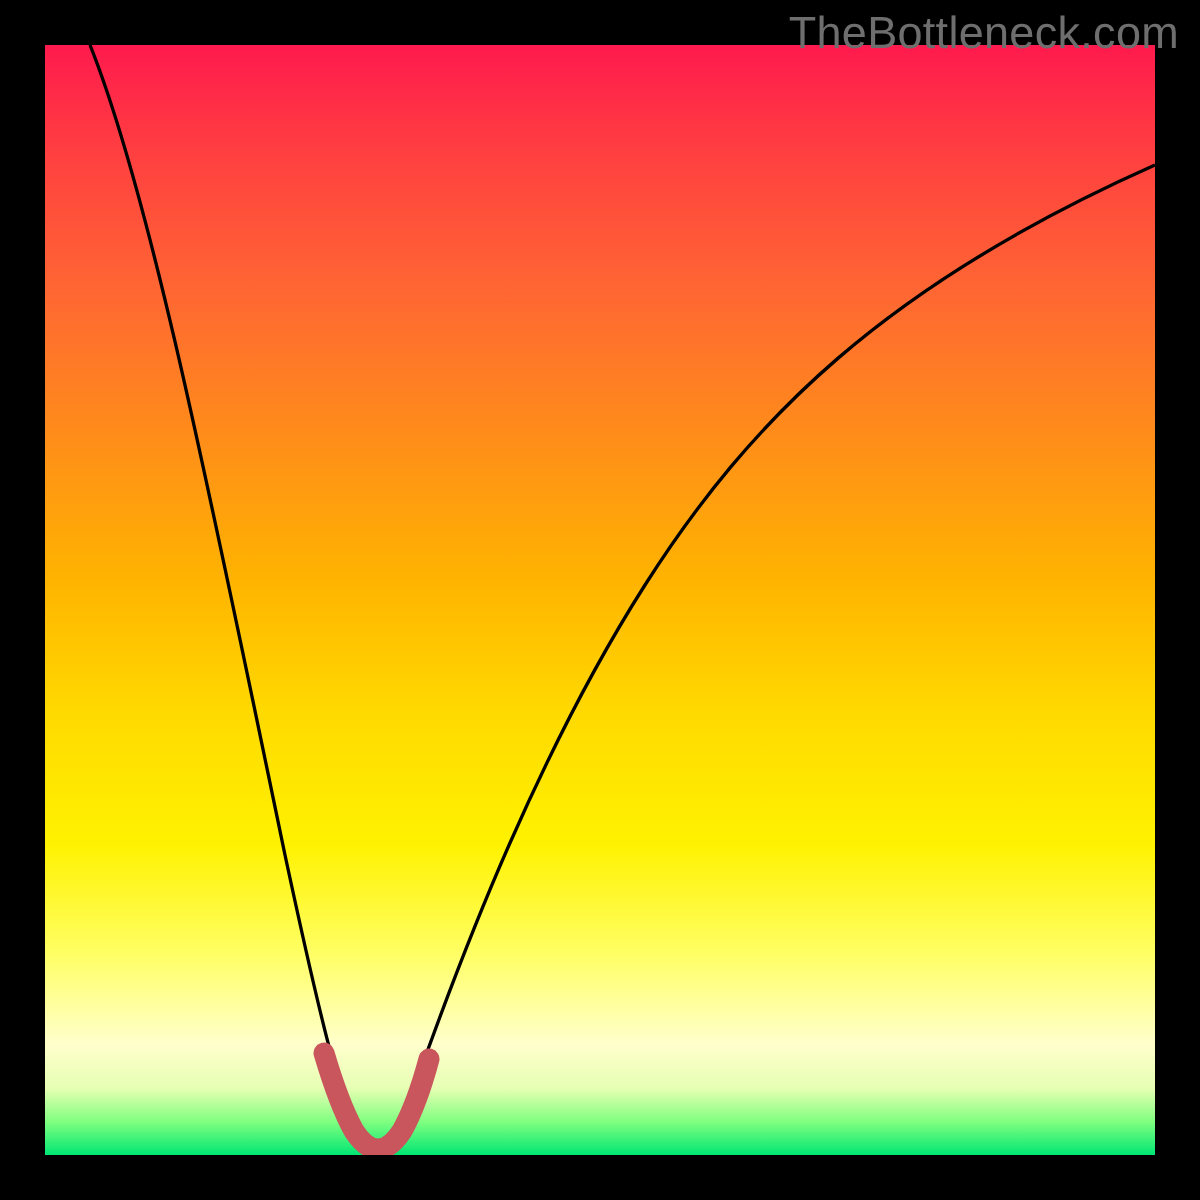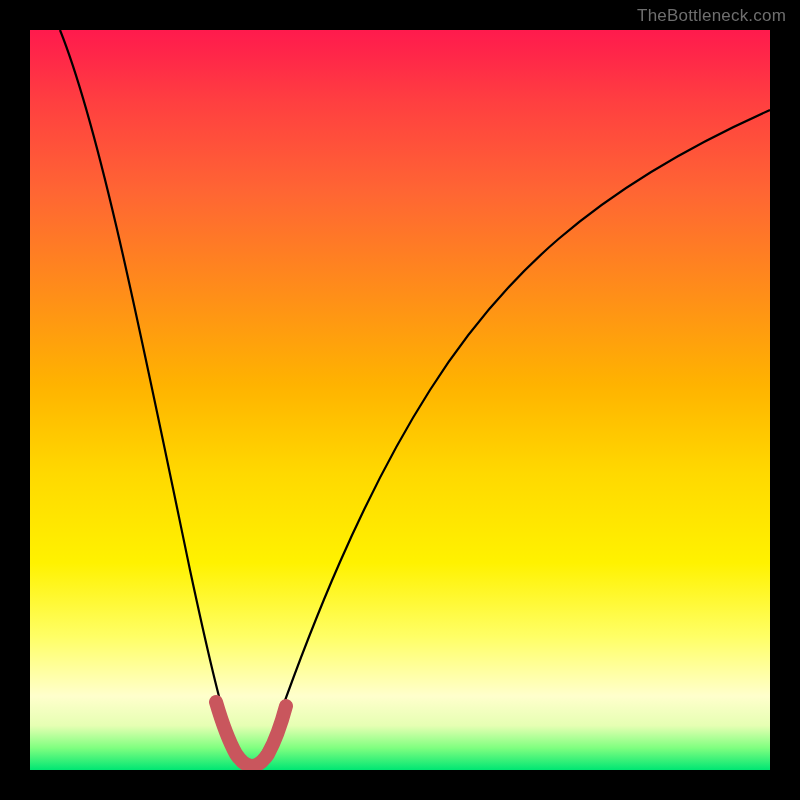--- a/index.html
+++ b/index.html
@@ -30,21 +30,21 @@
       #e6ffb3 94%,
       #80ff80 97%,
       #00e673 100%
     );
   }
   .watermark {
     position: absolute;
     top: 6px;
     right: 14px;
     color: #6e6e6e;
-    font-size: 17px;
+    font-size: 30px;
     letter-spacing: 0.2px;
     font-weight: 500;
   }
   svg.curve {
     position: absolute;
     left: 0;
     top: 0;
     width: 740px;
     height: 740px;
   }

